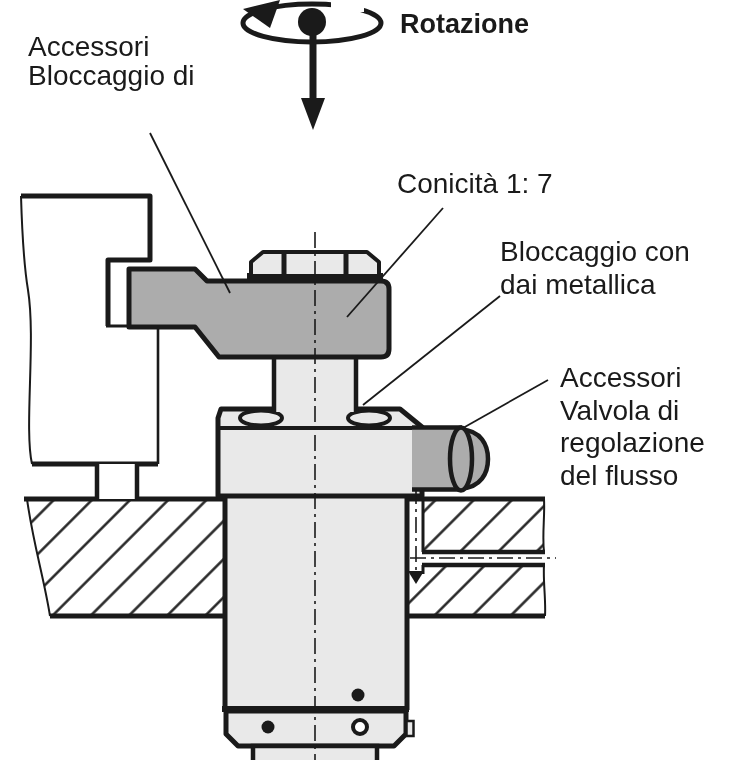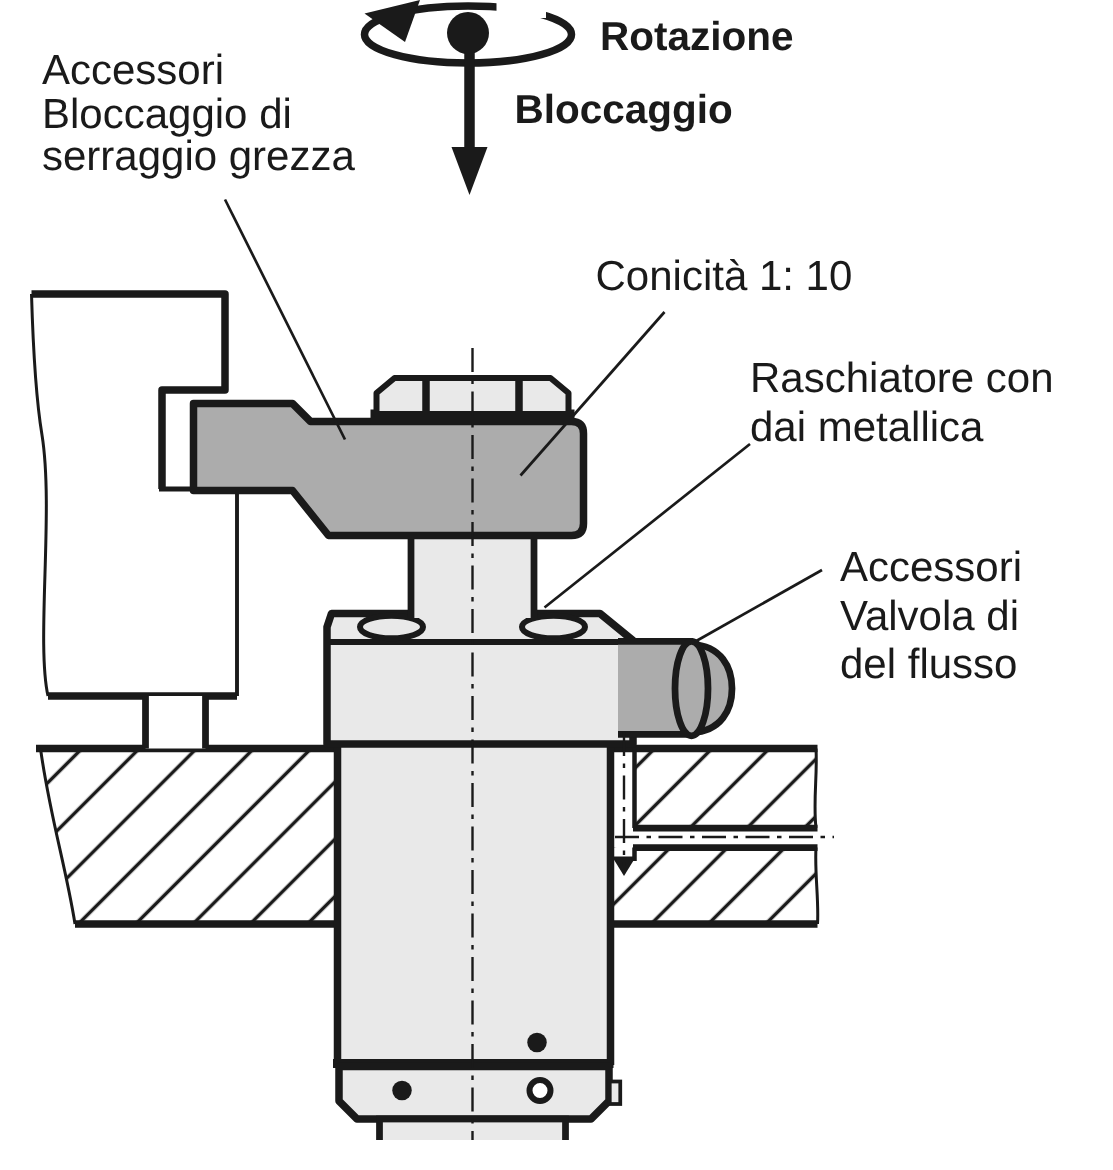--- a/index.html
+++ b/index.html
@@ -135,34 +135,33 @@
     </g>
 
     <path class="leader" d="M150,133 L230,293"></path>
     <path class="leader" d="M443,208 L347,317"></path>
     <path class="leader" d="M500,296 L363,405"></path>
     <path class="leader" d="M548,380 L463,428"></path>
   </svg>
 
   <div class="lbl bold" style="left:400px;top:9px">Rotazione</div>
 
-  <div class="lbl bold" style="left:343px;top:58px">Bloccaggio</div>
 
   <div class="lbl" style="left:28px;top:33px">
     <div>Accessori</div>
     <div>Bloccaggio di</div>
-    <div>serraggio grezza</div>
   </div>
 
-  <div class="lbl" style="left:397px;top:170px">Conicità 1: 10</div>
+  <div class="lbl" style="left:397px;top:170px">Conicità 1: 7</div>
 
   <div class="lbl lh32" style="left:500px;top:236px">
-    <div>Raschiatore con</div>
+    <div>Bloccaggio con</div>
     <div>dai metallica</div>
   </div>
 
   <div class="lbl lh32" style="left:560px;top:362px">
     <div>Accessori</div>
     <div>Valvola di</div>
+    <div>regolazione</div>
     <div>del flusso</div>
   </div>
 
 </div>
 
 </body></html>

